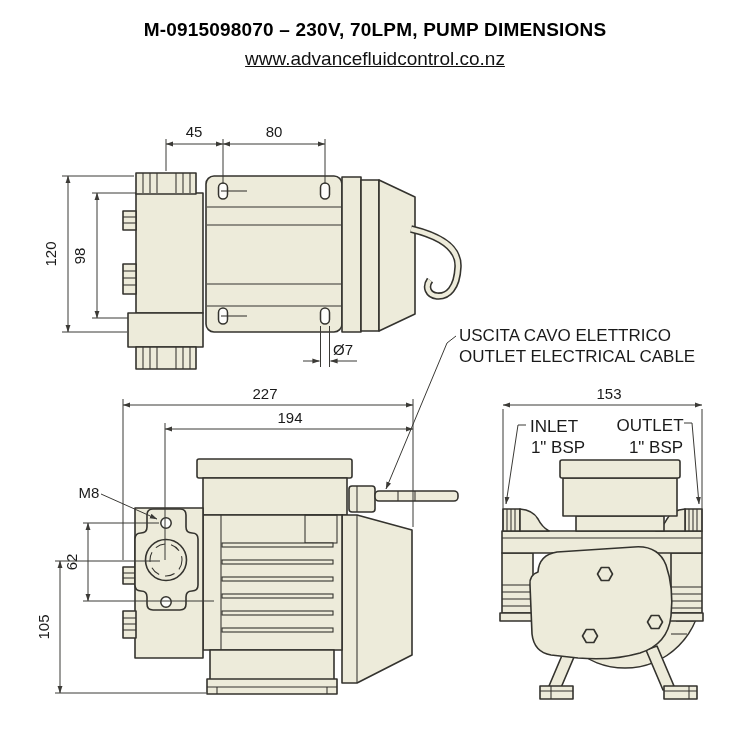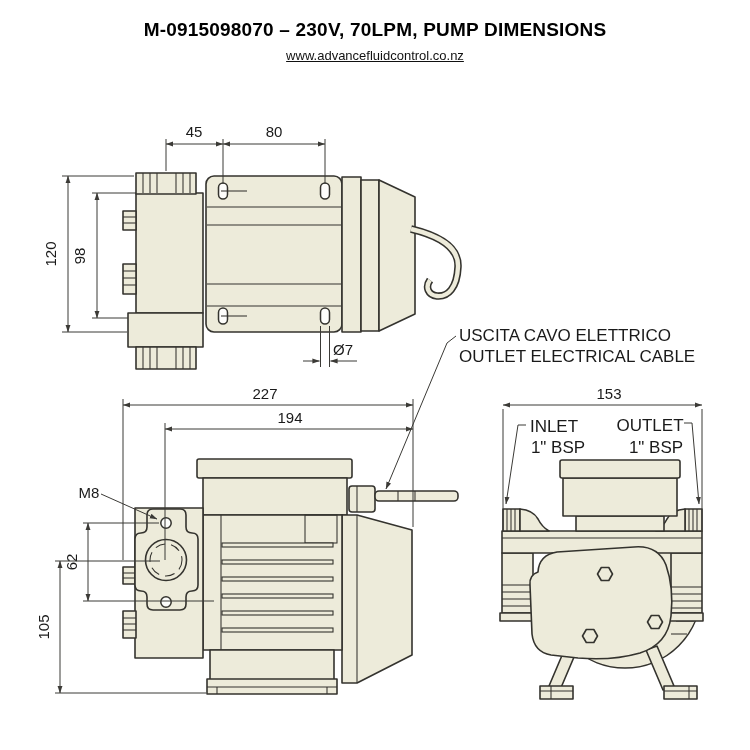--- a/index.html
+++ b/index.html
@@ -3,21 +3,21 @@
 <meta charset="utf-8">
 <style>
   :root{
     --body-fill:#edebda; --line-color:#34332e; --dim-color:#3b3a36;
     --text-color:#1a1a1a; --background:#ffffff;
   }
   html,body{margin:0;padding:0;width:750px;height:750px;background:var(--background);overflow:hidden;}
   .page{position:relative;width:750px;height:550px;font-family:"Liberation Sans","DejaVu Sans",sans-serif;}
   .header{position:absolute;top:0;left:0;right:0;text-align:center;z-index:2;}
   .title{margin-top:19px;font-size:19px;font-weight:bold;color:#000;letter-spacing:.2px;}
-  .website{margin-top:7px;font-size:13px;color:#111;text-decoration:underline;}
+  .website{margin-top:7px;font-size:19px;color:#111;text-decoration:underline;}
   svg.drawing{position:absolute;top:0;left:0;}
   .body{fill:var(--body-fill);stroke:var(--line-color);stroke-width:1.6;stroke-linejoin:round;}
   .hole{fill:#fdfdfb;stroke:var(--line-color);stroke-width:1.5;}
   .thin{fill:none;stroke:var(--line-color);stroke-width:1.05;}
   .fin{fill:var(--body-fill);stroke:var(--line-color);stroke-width:1.1;}
   .dim{fill:none;stroke:var(--dim-color);stroke-width:1;}
   svg text{fill:var(--text-color);}
   .dimtxt{font-size:15px;font-family:"Liberation Sans","DejaVu Sans",sans-serif;}
   .lbl{font-size:17px;font-family:"Liberation Sans","DejaVu Sans",sans-serif;}
   .cable-outer{fill:none;stroke:var(--line-color);stroke-width:7.5;}

